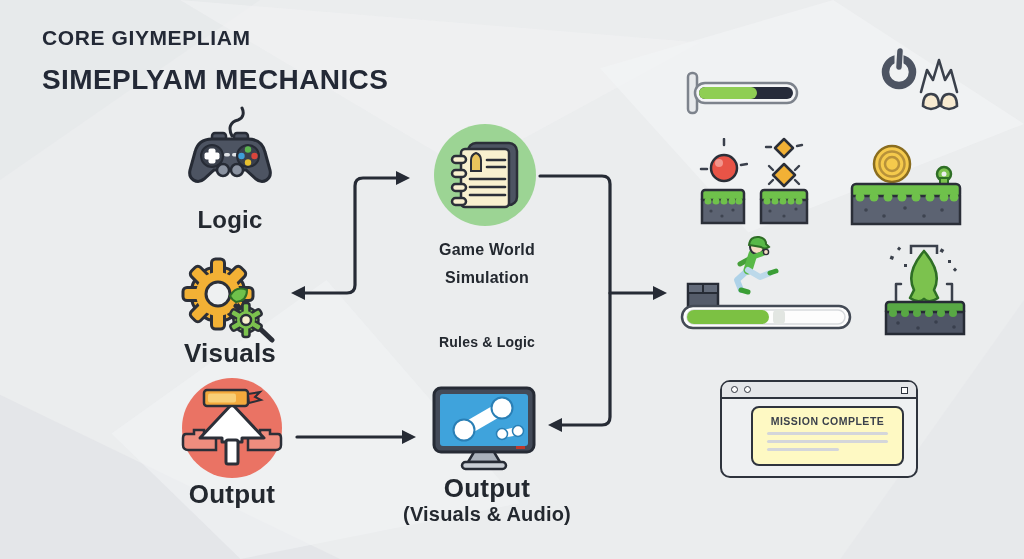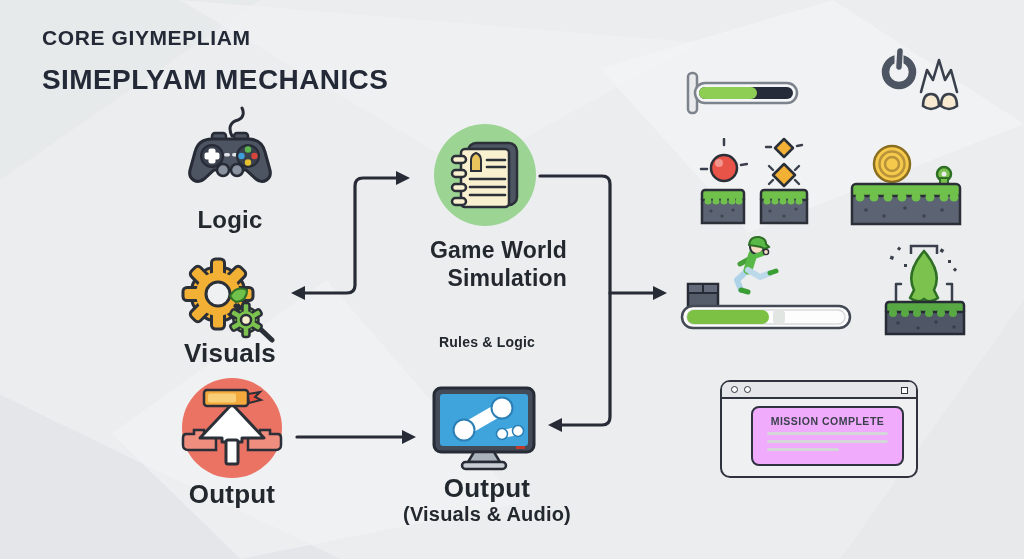--- a/index.html
+++ b/index.html
@@ -14,21 +14,21 @@
   .title-line2 { font-size:28px; font-weight:800; letter-spacing:.4px; margin-top:14px; }
   svg { display:block; }
   
   .popup { position:absolute; left:720px; top:380px; width:198px; height:98px;
            background:#eef0f2; border:2.5px solid #2e333d; border-radius:10px; }
   .popup-header { height:17px; border-bottom:2px solid #2e333d; background:#e4e6e9;
                   border-radius:7px 7px 0 0; position:relative; }
   .popup-dot { position:absolute; top:4px; width:7px; height:7px; border:1.6px solid #2e333d;
                border-radius:50%; background:#fdfdfd; }
   .popup-square { position:absolute; top:5px; right:8px; width:7px; height:7px; border:1.6px solid #2e333d; background:#fdfdfd; }
-  .popup-panel { margin:7px 12px 0 29px; height:60px; background:#f0abfc;
+  .popup-panel { margin:7px 12px 0 29px; height:60px; background:#fef9c3;
                  border:2px solid #2e333d; border-radius:8px; padding-top:7px; }
   .popup-title { text-align:center; font-size:10.5px; font-weight:800; letter-spacing:.5px; color:#3b414c; }
   .popup-line { height:3.5px; background:#d4d6da; border-radius:2px; margin:4.5px 14px 0 14px; }
   .popup-line.short { width:72px; margin-right:auto; }
 </style>
 </head>
 <body>
 
 <div id="canvas">
 
@@ -127,21 +127,21 @@
     </g>
     <path d="M38,48 v-11 q0,-5 5,-7 q5,2 5,7 v11 z" fill="#e9c45c" stroke="#2b2f38" stroke-width="2"></path>
     <g stroke="#2b2f38" stroke-width="2.6" stroke-linecap="round">
       <line x1="54" y1="37" x2="72" y2="37"></line>
       <line x1="54" y1="44" x2="72" y2="44"></line>
       <line x1="37" y1="56" x2="72" y2="56"></line>
       <line x1="37" y1="64" x2="72" y2="64"></line>
       <line x1="37" y1="72" x2="72" y2="72"></line>
     </g>
   </svg>
-  <div class="lbl" style="left:407px;top:236px;width:160px;font-size:23px;line-height:28px;text-align:right;">
+  <div class="lbl" style="left:407px;top:236px;width:160px;font-size:16px;line-height:28px;">
     <div>Game World</div>
     <div>Simulation</div>
   </div>
   <div class="lbl" style="left:397px;top:334px;width:180px;font-size:14px;">Rules &amp; Logic</div>
 
   <svg class="abs" style="left:430px;top:384px" width="108" height="88" viewBox="0 0 108 88">
     <rect x="4" y="4" width="100" height="64" rx="7" fill="#434a58" stroke="#262b35" stroke-width="3"></rect>
     <rect x="10" y="10" width="88" height="52" rx="3" fill="#3fa3dc"></rect>
     <line x1="34" y1="46" x2="72" y2="24" stroke="#ffffff" stroke-width="13" stroke-linecap="round"></line>
     <circle cx="34" cy="46" r="10.5" fill="#ffffff" stroke="#2a7fb5" stroke-width="2"></circle>

